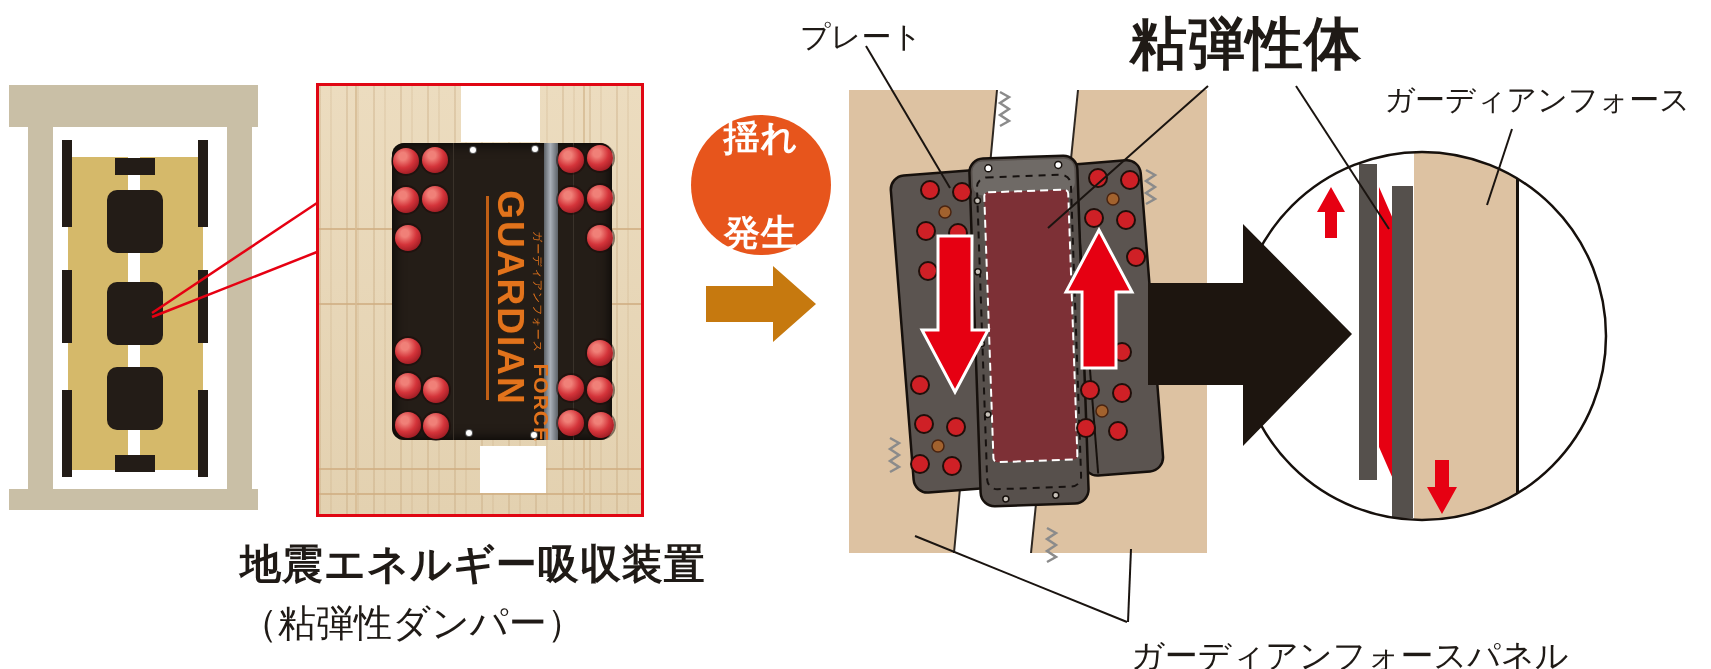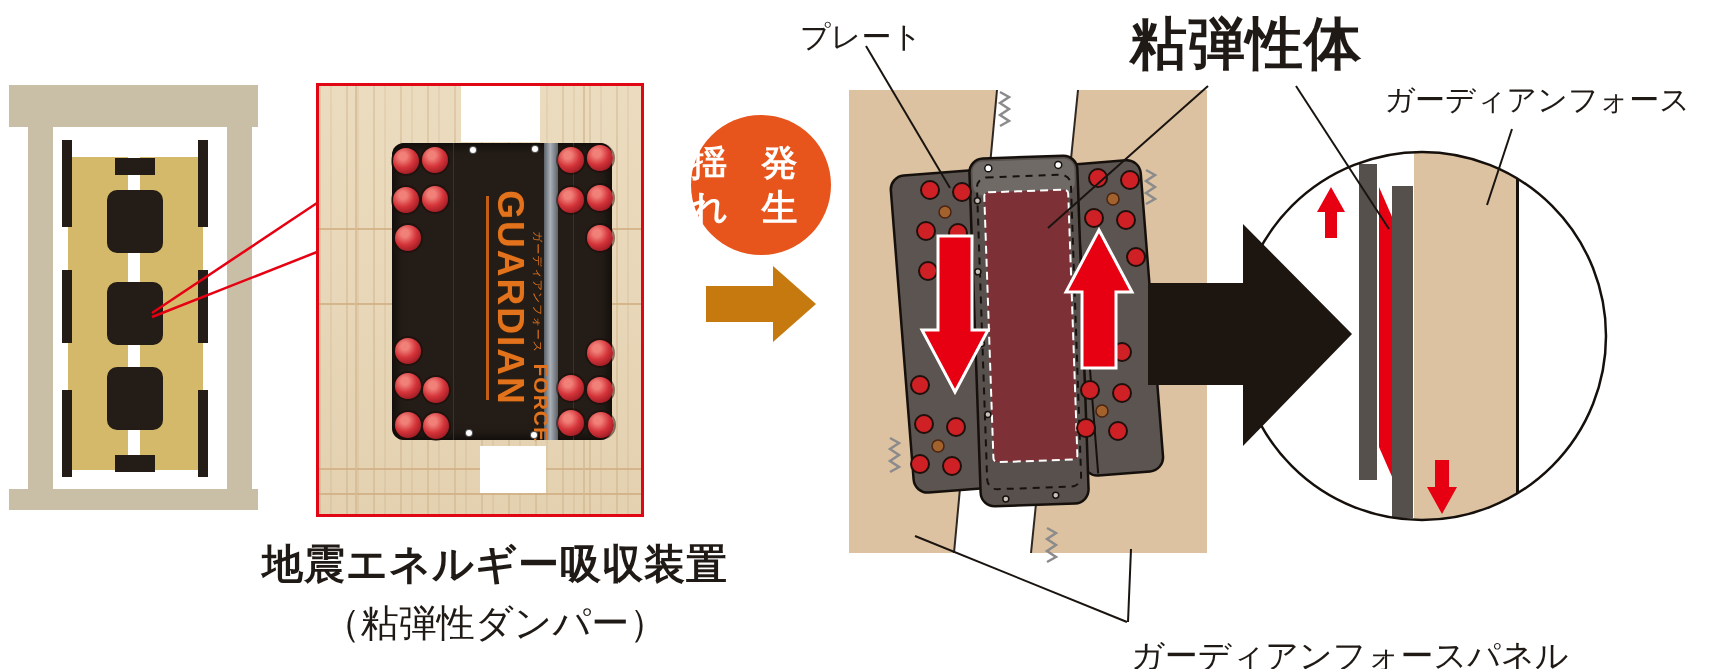--- a/index.html
+++ b/index.html
@@ -37,27 +37,27 @@
     box-shadow:0 0 0 2px rgba(28,10,8,.5);}
   .screw{position:absolute;width:6px;height:6px;border-radius:50%;background:#fff;
     box-shadow:0 0 0 1px #555;}
 
   
   .label{position:absolute;white-space:nowrap;}
   .plate-label{left:800px;top:17px;font-size:30px;}
   .visco-label{left:1130px;top:6px;font-size:57px;font-weight:600;letter-spacing:1px;font-family:Liberation Mono, monospace;}
   .panel-top{left:1330px;top:80px;width:360px;text-align:right;font-size:30px;line-height:1.32;}
   .panel-bottom{left:1131px;top:634px;font-size:33px;}
-  .caption{left:240px;top:537px;width:510px;text-align:center;}
+  .caption{left:240px;top:537px;width:510px;}
   .caption .t1{font-size:41px;font-weight:900;letter-spacing:1px;}
   .caption .t2{font-size:38px;font-weight:500;margin-top:6px;}
 
   
   .shake{position:absolute;left:691px;top:115px;width:140px;height:140px;border-radius:50%;
-    background:#e7551c;display:flex;flex-direction:row;align-items:center;justify-content:flex-start;
+    background:#e7551c;display:flex;flex-direction:column;align-items:center;justify-content:space-between;
     color:#fff;font-size:36px;font-weight:900;line-height:1.26;letter-spacing:1px;}
 </style>
 </head>
 <body>
 
 <div class="canvas">
 
   <svg class="abs" style="left:0;top:0" width="1711" height="669" viewBox="0 0 1711 669">
     <defs>
       <clipPath id="magClip">

